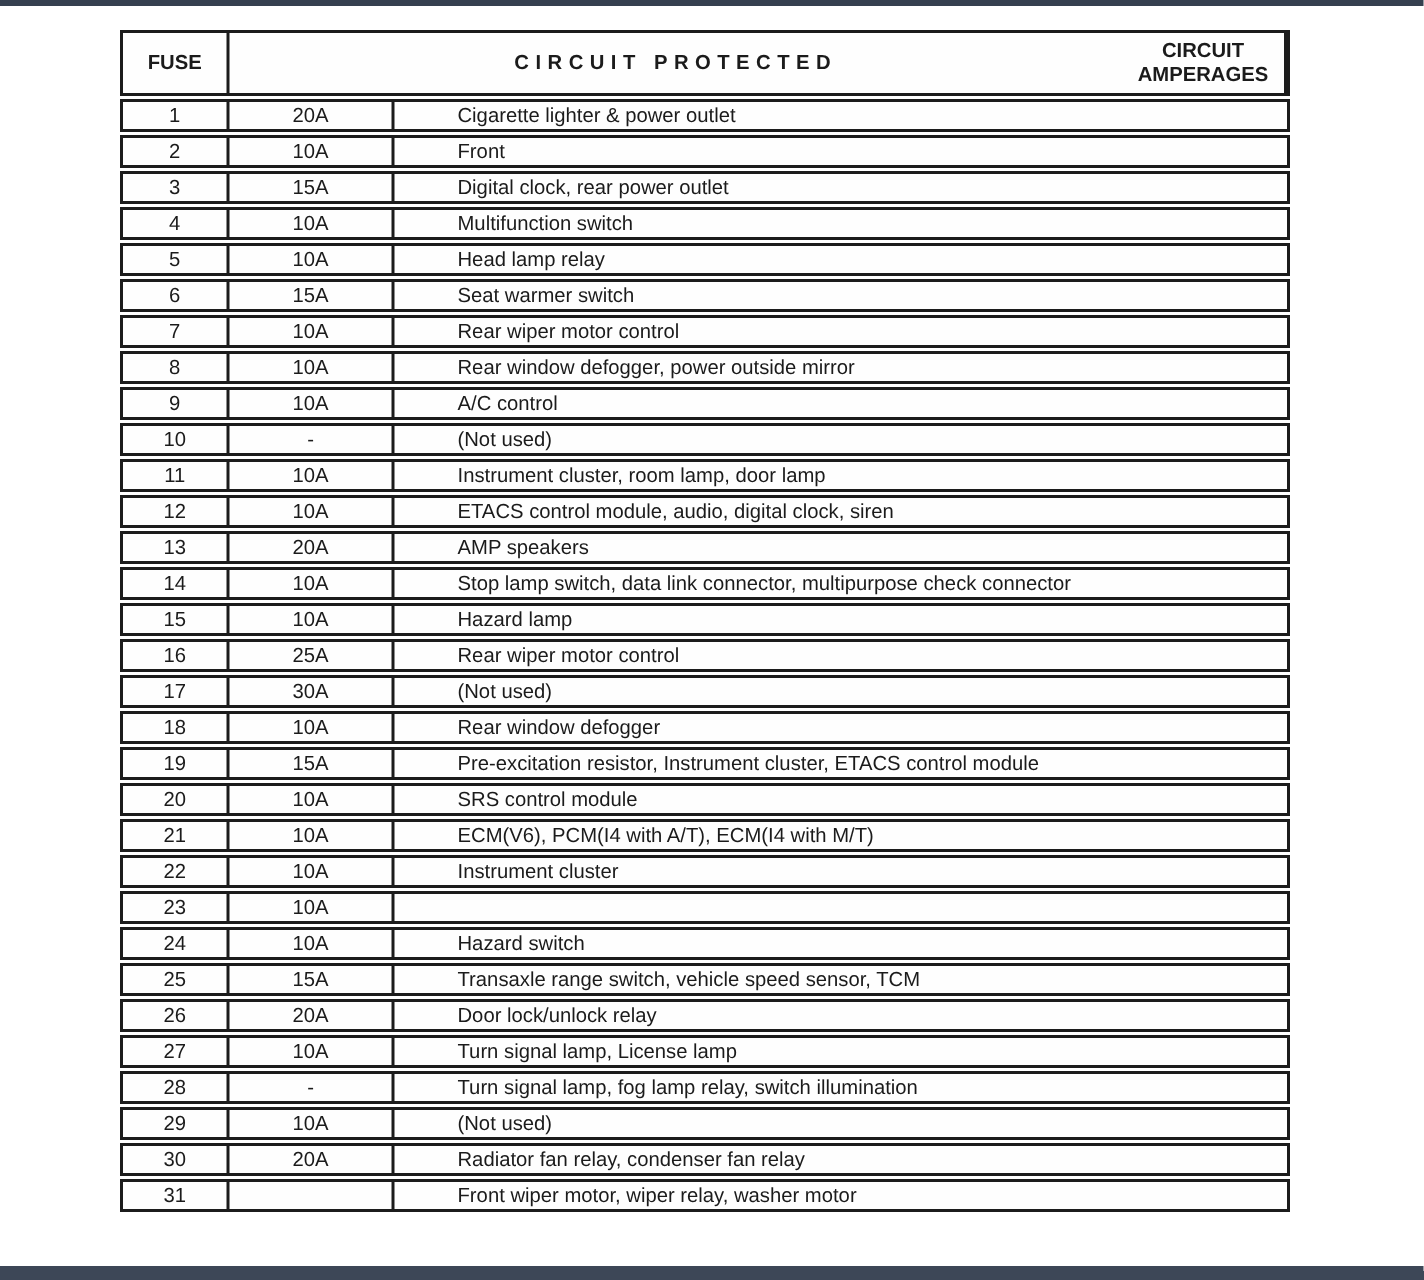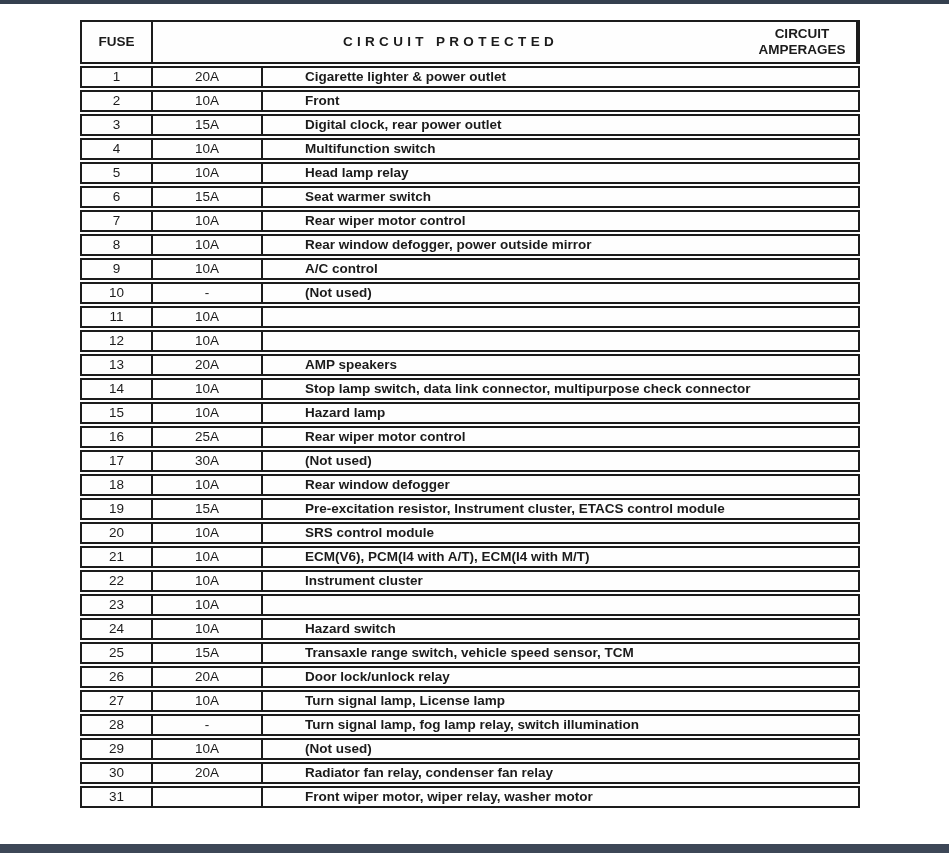--- a/index.html
+++ b/index.html
@@ -54,21 +54,20 @@
   }
   .c-amp {
     width: 110px;
     border-right: 2px solid #1c1c1c;
     flex-shrink: 0;
   }
   .c-circuit {
     flex: 1;
     justify-content: flex-start;
     padding-left: 42px;
-    font-weight: bold;
   }
   .header-row .cell {
     min-height: 40px;
     font-weight: bold;
     font-size: 13.5px;
     text-align: center;
   }
   .header-row .c-amp {
     padding: 0 8px;
   }
@@ -136,24 +135,26 @@
     <div class="cell c-circuit">A/C control</div>
   </div>
       <div class="t-row">
     <div class="cell c-fuse">10</div>
     <div class="cell c-amp">-</div>
     <div class="cell c-circuit">(Not used)</div>
   </div>
       <div class="t-row">
     <div class="cell c-fuse">11</div>
     <div class="cell c-amp">10A</div>
+    <div class="cell c-circuit">Instrument cluster, room lamp, door lamp</div>
   </div>
       <div class="t-row">
     <div class="cell c-fuse">12</div>
     <div class="cell c-amp">10A</div>
+    <div class="cell c-circuit">ETACS control module, audio, digital clock, siren</div>
   </div>
       <div class="t-row">
     <div class="cell c-fuse">13</div>
     <div class="cell c-amp">20A</div>
     <div class="cell c-circuit">AMP speakers</div>
   </div>
       <div class="t-row">
     <div class="cell c-fuse">14</div>
     <div class="cell c-amp">10A</div>
     <div class="cell c-circuit">Stop lamp switch, data link connector, multipurpose check connector</div>

